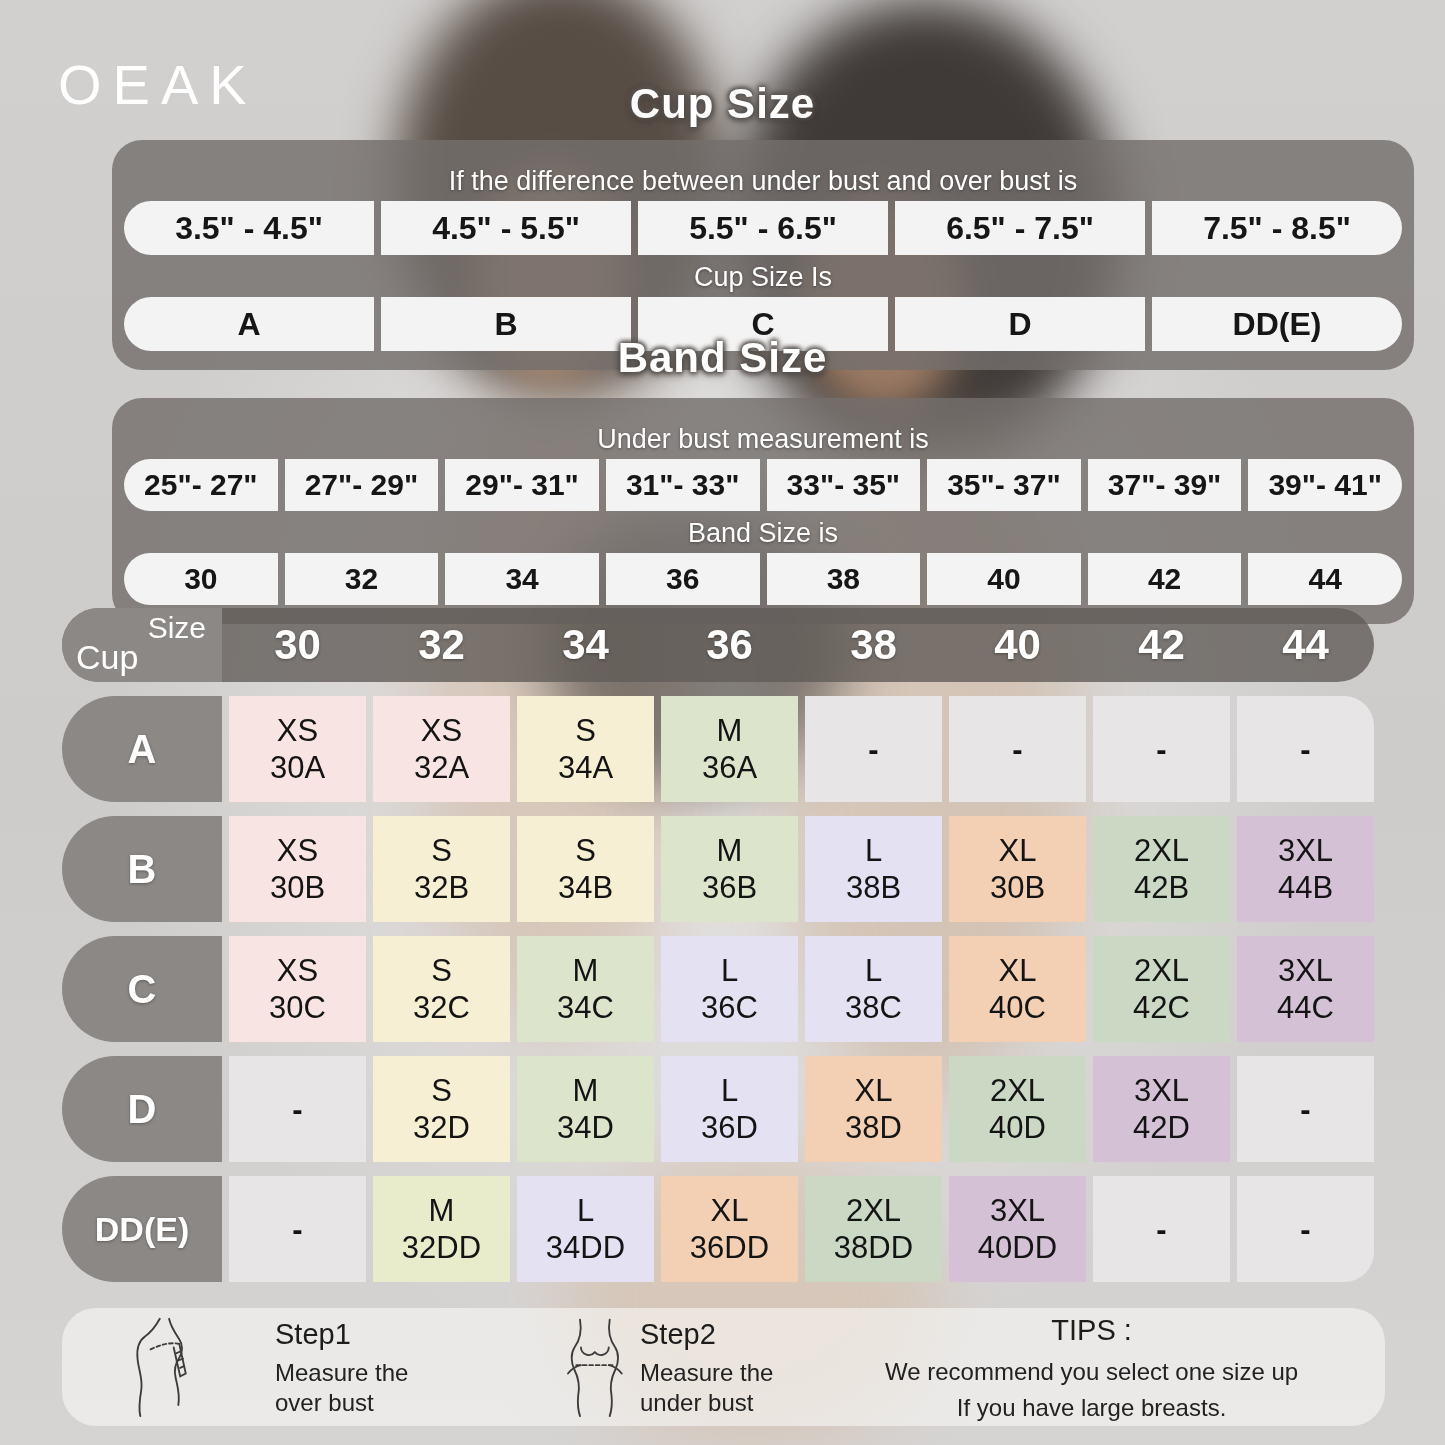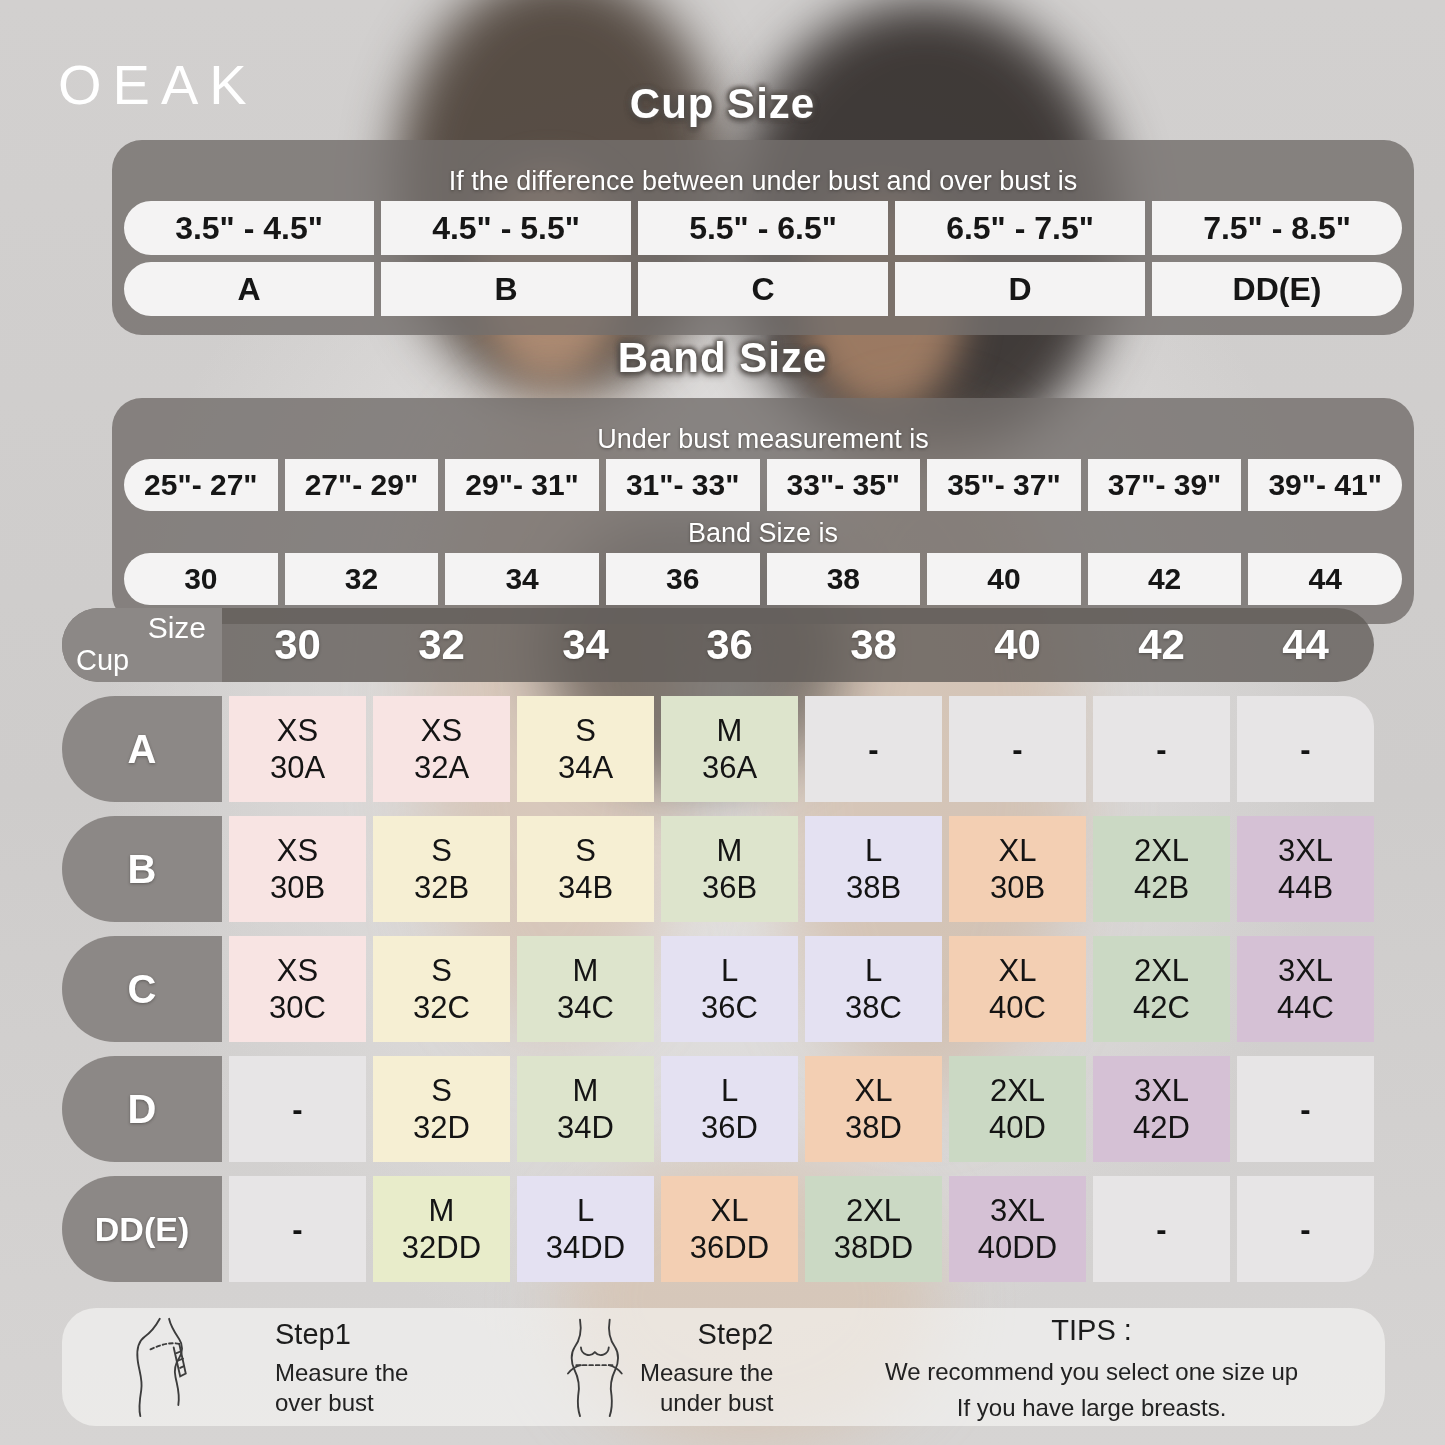--- a/index.html
+++ b/index.html
@@ -45,21 +45,21 @@
   .band-panel .pill{font-size:30px;height:52px;}
   .pill:first-child{border-radius:30px 0 0 30px;}
   .pill:last-child{border-radius:0 30px 30px 0;}
 
   
   .matrix{left:62px;top:608px;width:1312px;}
   .mx-grid{display:grid;grid-template-columns:160px repeat(8,137px);column-gap:7px;}
   .mx-head{height:74px;border-radius:40px;overflow:hidden;background:rgba(97,92,89,.8);margin-bottom:14px;}
   .mx-corner{position:relative;background:#8c8886;height:74px;}
   .mx-corner .c-top{position:absolute;top:3px;right:16px;color:#fff;font-size:30px;font-weight:400;}
-  .mx-corner .c-bottom{position:absolute;bottom:5px;left:14px;color:#fff;font-size:29px;font-weight:400;}
+  .mx-corner .c-bottom{position:absolute;bottom:5px;left:14px;color:#fff;font-size:34px;font-weight:400;}
   .mx-col{color:#fff;font-size:42px;font-weight:700;text-align:center;line-height:74px;
           text-shadow:0 1px 3px rgba(40,37,35,.5);}
   .mx-row{height:106px;margin-bottom:14px;}
   .mx-row:last-child{margin-bottom:0;}
   .mx-label{background:#8c8886;border-radius:53px 0 0 53px;color:#fff;font-size:40px;font-weight:700;
             display:flex;align-items:center;justify-content:center;text-shadow:0 1px 3px rgba(40,37,35,.45);}
   .mx-label.small{font-size:34px;}
   .mx-cell{display:flex;flex-direction:column;align-items:center;justify-content:center;
            color:#141414;font-size:31px;font-weight:500;line-height:37px;}
   .mx-cell.tr-round{border-radius:0 30px 0 0;}
@@ -68,21 +68,21 @@
   .mx-cell .code:empty{display:none;}
 
   
   .footer{left:62px;top:1308px;width:1323px;height:118px;border-radius:34px;
           background:rgba(249,248,247,.6);}
   .footer .fig{position:absolute;top:8px;}
   .fig1{left:52px;}
   .fig2{left:488px;}
   .step-text{position:absolute;top:10px;color:#1c1c1c;}
   .st1{left:213px;}
-  .st2{left:578px;text-align:right;}
+  .st2{left:578px;}
   .tips{left:823px;top:6px;position:absolute;color:#1c1c1c;text-align:center;}
   .step-title{font-size:29px;font-weight:400;margin-bottom:7px;}
   .step-line{font-size:24px;line-height:30px;color:#222;}
   .tips .step-line{line-height:36px;}
   svg.figure{stroke:#3c3c3c;fill:none;stroke-width:2;stroke-linecap:round;}
 </style>
 </head>
 <body>
 
 <div class="page">
@@ -102,20 +102,21 @@
   <div class="layer section-title cup-title">Cup Size</div>
   <div class="layer panel cup-panel">
     <div class="panel-label">If the  difference between under bust and over bust is</div>
     <div class="pill-row" id="cup-ranges">
         <div class="pill">3.5" -  4.5"</div>
         <div class="pill">4.5" -  5.5"</div>
         <div class="pill">5.5" -  6.5"</div>
         <div class="pill">6.5" -  7.5"</div>
         <div class="pill">7.5" -  8.5"</div>
       </div>
+    <div class="panel-label">Cup Size Is</div>
     <div class="pill-row" id="cup-letters">
         <div class="pill">A</div>
         <div class="pill">B</div>
         <div class="pill">C</div>
         <div class="pill">D</div>
         <div class="pill">DD(E)</div>
       </div>
   </div>
 
   <div class="layer section-title band-title">Band Size</div>

